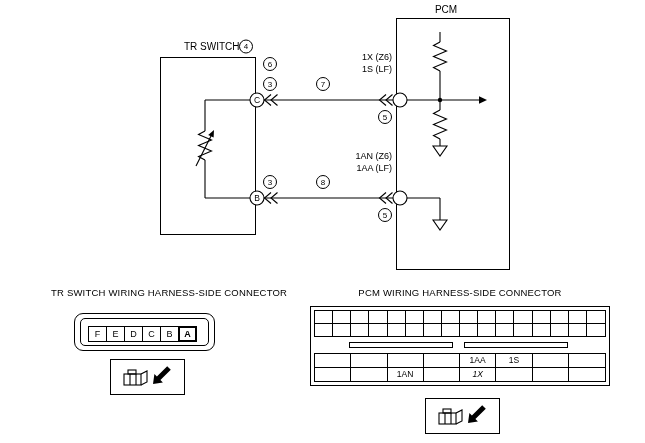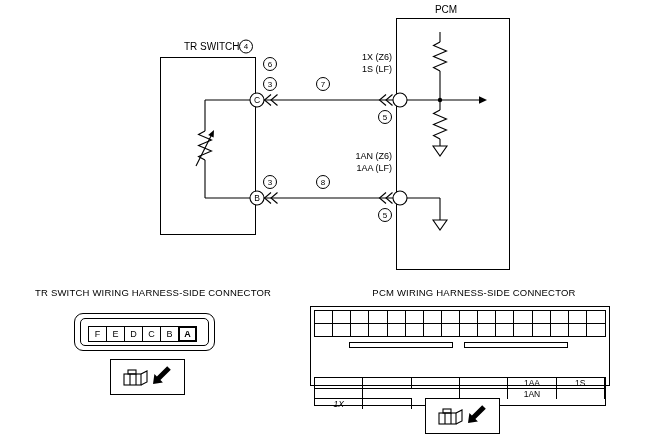--- a/index.html
+++ b/index.html
@@ -15,22 +15,22 @@
   .callout{fill:#fff;stroke:#000;stroke-width:1;}
   text{font-family:"Liberation Sans",sans-serif;fill:#000;}
   .t8{font-size:8px;text-anchor:middle;}
   .t85{font-size:8.5px;text-anchor:middle;}
   .t9e{font-size:9px;text-anchor:end;}
   .t10{font-size:10px;}
   .t10m{font-size:10px;text-anchor:middle;}
 
   
   .section-title{position:absolute;font-size:9.5px;white-space:nowrap;letter-spacing:.2px;}
-  #tr-title{left:35px;top:287px;}
-  #pcm-title{left:324px;top:287px;width:300px;text-align:center;}
+  #tr-title{left:51px;top:287px;}
+  #pcm-title{left:310px;top:287px;width:300px;text-align:center;}
 
   
   #tr-conn-outer{position:absolute;left:74px;top:313px;width:141px;height:38px;
                  border:1.5px solid #000;border-radius:9px;box-sizing:border-box;}
   #tr-conn-inner{position:absolute;left:80px;top:318px;width:129px;height:28px;
                  border:1px solid #000;border-radius:5px;box-sizing:border-box;}
   #tr-cells{position:absolute;left:88px;top:326px;display:flex;}
   .tr-cell{width:19px;height:16px;border:1px solid #000;box-sizing:border-box;background:#fff;
            display:flex;align-items:center;justify-content:center;font-size:9px;}
   .tr-cell + .tr-cell{margin-left:-1px;}
@@ -198,21 +198,21 @@
       <div class="gcell" style="border-bottom: none;"></div>
       <div class="gcell" style="border-bottom: none;"></div>
       <div class="gcell" style="border-bottom: none;"></div>
       <div class="gcell" style="border-bottom: none;"></div>
       <div class="gcell" style="border-bottom: none;"></div>
       <div class="gcell" style="border-bottom: none;"></div>
       <div class="gcell" style="border-right: none; border-bottom: none;"></div>
     </div>
   <div class="pcm-slot" id="pcm-slot-1"></div>
   <div class="pcm-slot" id="pcm-slot-2"></div>
-  <div id="pcm-bot-grid" style="grid-template-columns: repeat(6, 1fr); grid-template-rows: repeat(2, 1fr); margin-top: 24px;">
+  <div id="pcm-bot-grid" style="grid-template-columns: repeat(8, 1fr); grid-template-rows: repeat(2, 1fr);">
       <div class="gcell gcell-lbl"></div>
       <div class="gcell gcell-lbl"></div>
       <div class="gcell gcell-lbl"></div>
       <div class="gcell gcell-lbl"></div>
       <div class="gcell gcell-lbl">1AA</div>
       <div class="gcell gcell-lbl">1S</div>
       <div class="gcell gcell-lbl"></div>
       <div class="gcell gcell-lbl" style="border-right: none;"></div>
       <div class="gcell gcell-lbl" style="border-bottom: none;"></div>
       <div class="gcell gcell-lbl" style="border-bottom: none;"></div>

